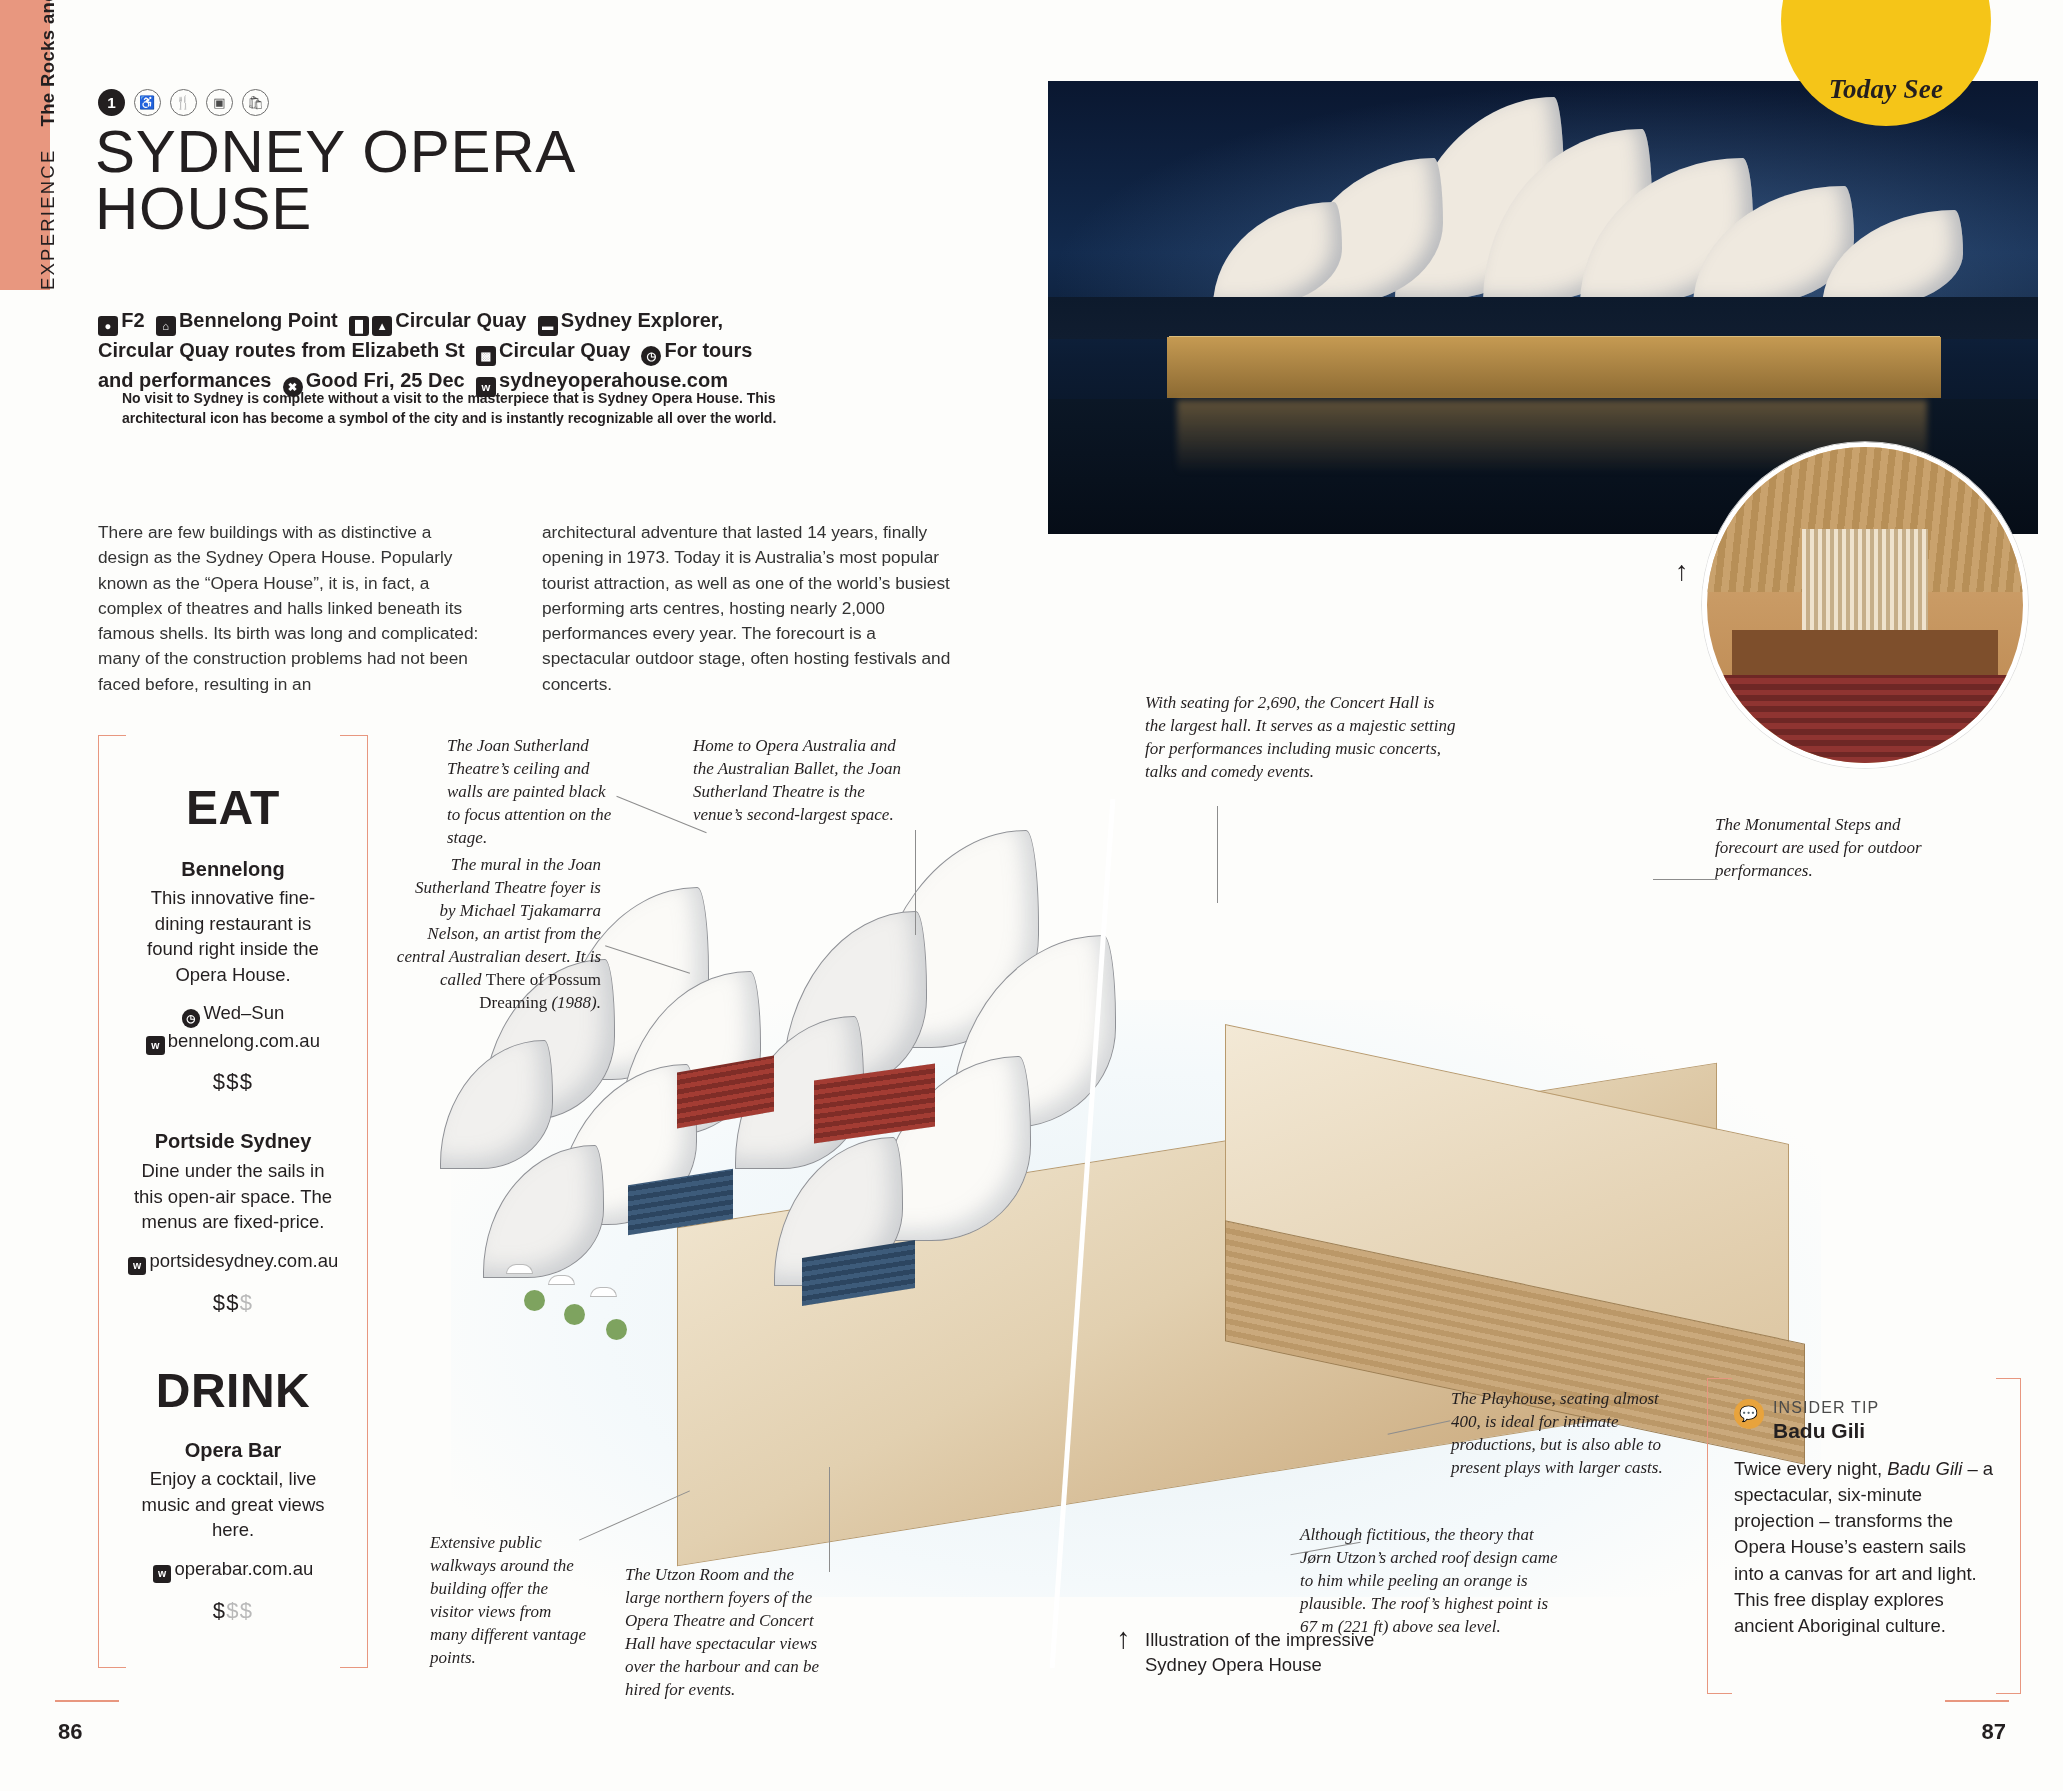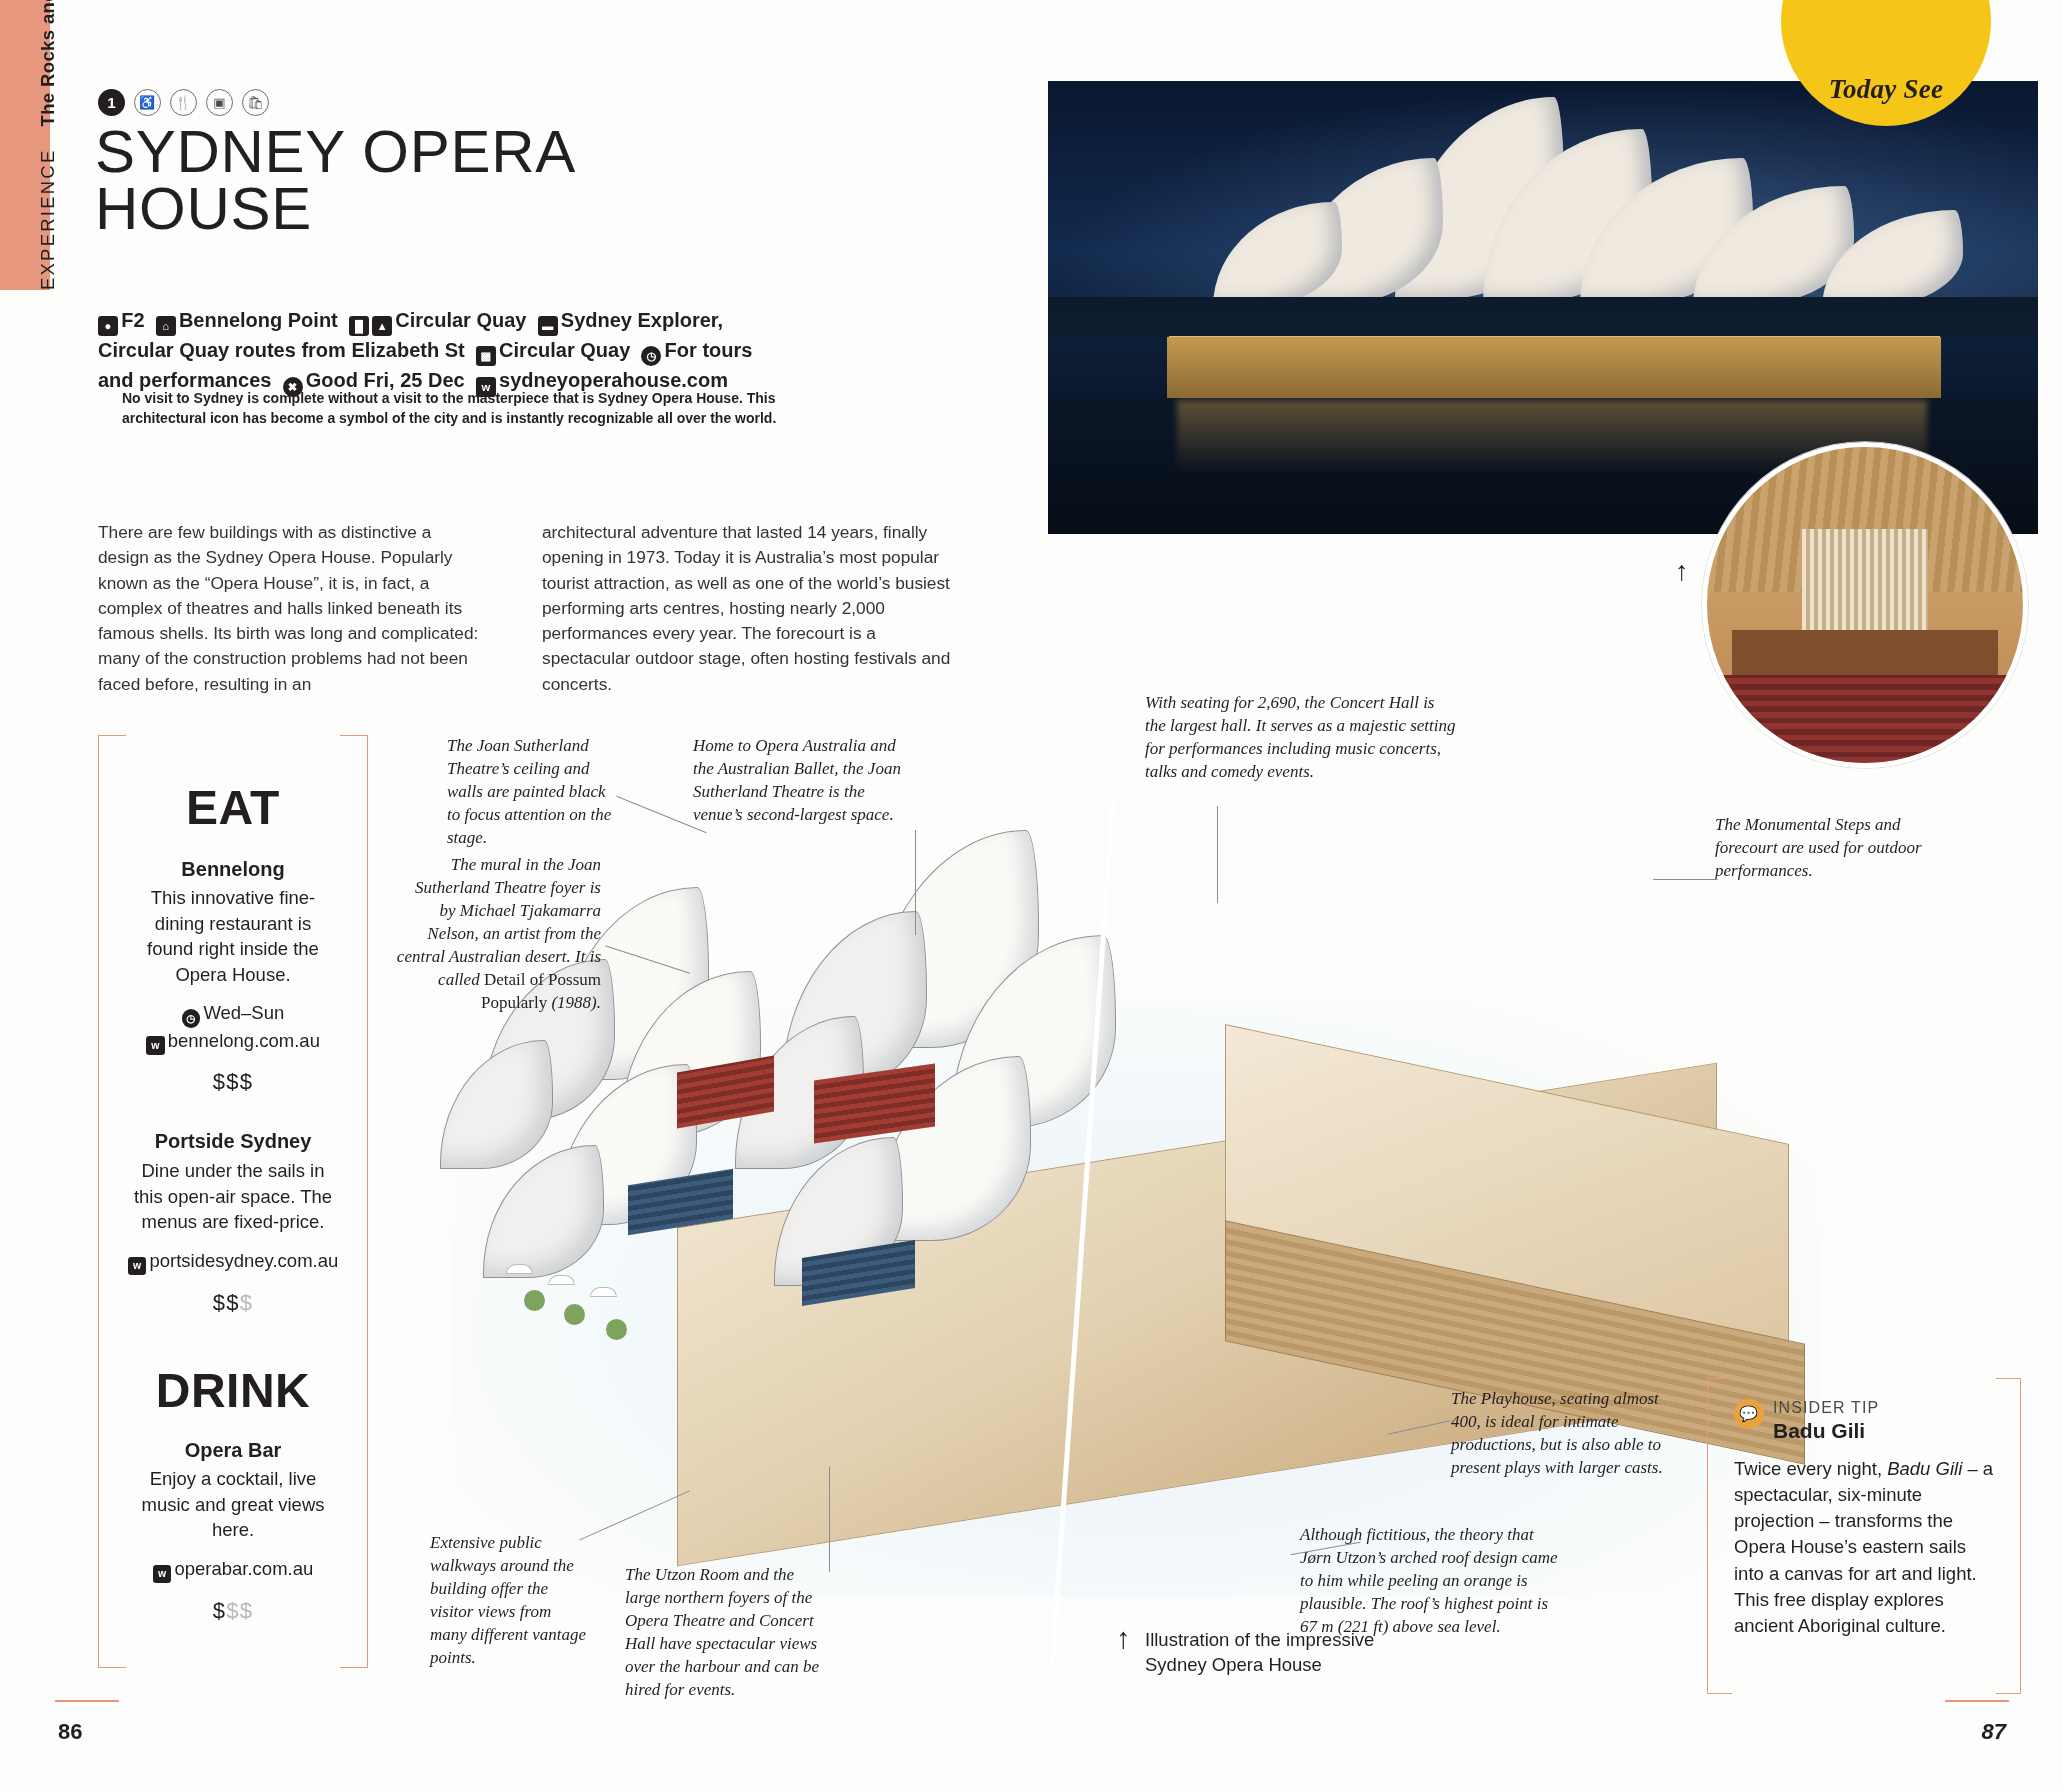--- a/index.html
+++ b/index.html
@@ -250,21 +250,21 @@
     position:absolute; left:1145px; top:1627px; width:266px;
     font-size:18.5px; line-height:1.36;
   }
   .fig-arrow { position:absolute; left:1116px; top:1622px; font-size:29px; }
 
   
   .folio {
     position:absolute; bottom:47px; font-size:22px; font-weight:bold; color:#231f20;
   }
   .folio-l { left:58px; }
-  .folio-r { right:58px;font-style:italic; }
+  .folio-r { right:58px; }
   .folio-rule { position:absolute; bottom:90px; height:1.9px; background:#e8977f; }
   .folio-rule-l { left:55px; width:64px; }
   .folio-rule-r { right:55px; width:64px; }
 </style>
 </head>
 <body>
 
 <div id="spread">
 
   <div class="page-left">
@@ -425,21 +425,21 @@
   <div class="ann center" style="left:693px; top:735px; width:218px;">Home to Opera Australia and the Australian Ballet, the Joan Sutherland Theatre is the venue’s second-largest space.</div>
   <div class="lead-line" style="left:915px; top:830px; width:1.1px; height:105px;"></div>
 
   <div class="ann" style="left:1145px; top:692px; width:314px;">With seating for 2,690, the Concert Hall is the largest hall. It serves as a majestic setting for performances including music concerts, talks and comedy events.</div>
   <div class="lead-line" style="left:1217px; top:806px; width:1.1px; height:97px;"></div>
 
   <div class="ann" style="left:1715px; top:814px; width:242px;"><span>The Monumental Steps and forecourt are used for outdoor performances.</span></div>
   <div class="lead-line" style="left:1653px; top:879px; width:64px; height:1.1px;"></div>
 
   <div class="ann right" style="left:395px; top:854px; width:206px;">
-    <span>The mural in the Joan Sutherland Theatre foyer is by Michael Tjakamarra Nelson, an artist from the central Australian desert. It is called </span><span style="font-style:normal">Detail of Possum Popularly</span><span> (1988).</span>
+    <span>The mural in the Joan Sutherland Theatre foyer is by Michael Tjakamarra Nelson, an artist from the central Australian desert. It is called </span><span style="font-style:normal">There of Possum Dreaming</span><span> (1988).</span>
   </div>
   <div class="lead-line" style="left:603px; top:959px; width:89px; height:1.1px; transform:rotate(18deg);"></div>
 
   <div class="ann center" style="left:430px; top:1532px; width:161px;font-style:italic;">Extensive public walkways around the building offer the visitor views from many different vantage points.</div>
   <div class="lead-line" style="left:574px; top:1515px; width:121px; height:1.1px; transform:rotate(-24deg);"></div>
 
   <div class="ann center" style="left:625px; top:1564px; width:202px;">The Utzon Room and the large northern foyers of the Opera Theatre and Concert Hall have spectacular views over the harbour and can be hired for events.</div>
   <div class="lead-line" style="left:829px; top:1467px; width:1.1px; height:105px;"></div>
 
   <div class="ann" style="left:1451px; top:1388px; width:226px;">The Playhouse, seating almost 400, is ideal for intimate productions, but is also able to present plays with larger casts.</div>

